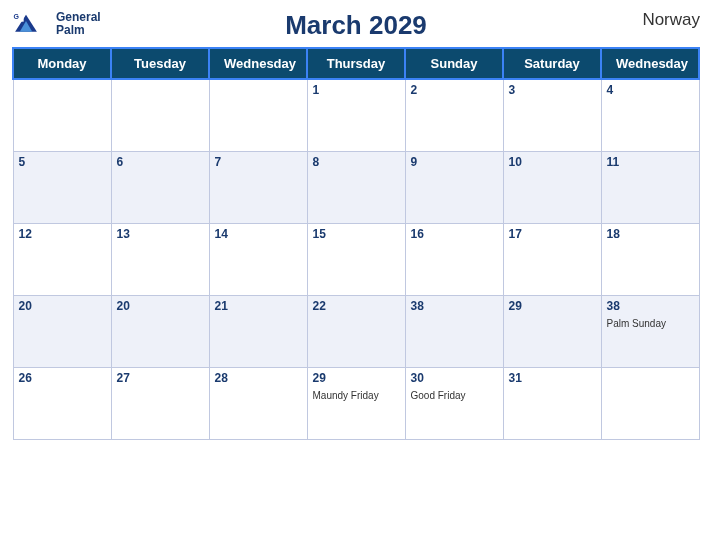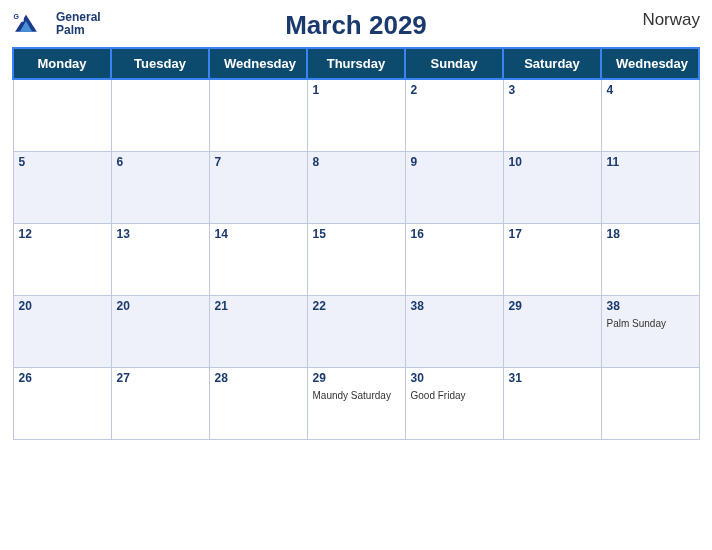--- a/index.html
+++ b/index.html
@@ -222,21 +222,21 @@
         <tr class="row-white">
           <td>
             <span class="day-number">26</span>
           </td>
           <td>
             <span class="day-number">27</span>
           </td>
           <td>
             <span class="day-number">28</span>
           </td>
-          <td><span class="day-number">29</span><span class="day-event">Maundy Saturday</span></td>
+          <td><span class="day-number">29</span><span class="day-event">Maundy Friday</span></td>
           <td><span class="day-number">30</span><span class="day-event">Good Friday</span></td>
           <td>
             <span class="day-number">31</span>
           </td>
           <td class="empty-cell"></td>
         </tr>
       </tbody>
   </table>
 </div>
 

